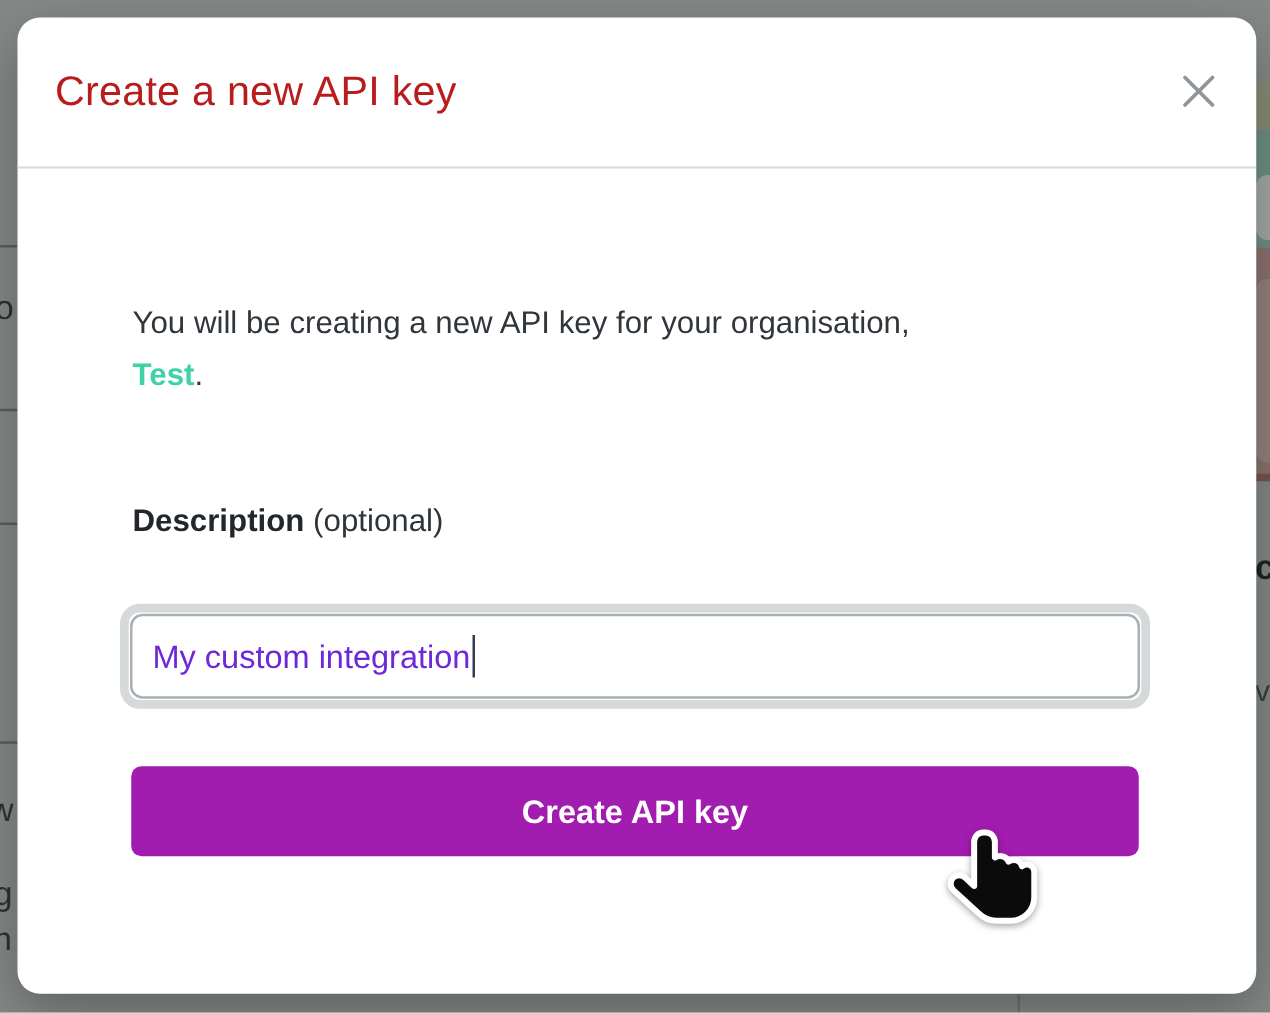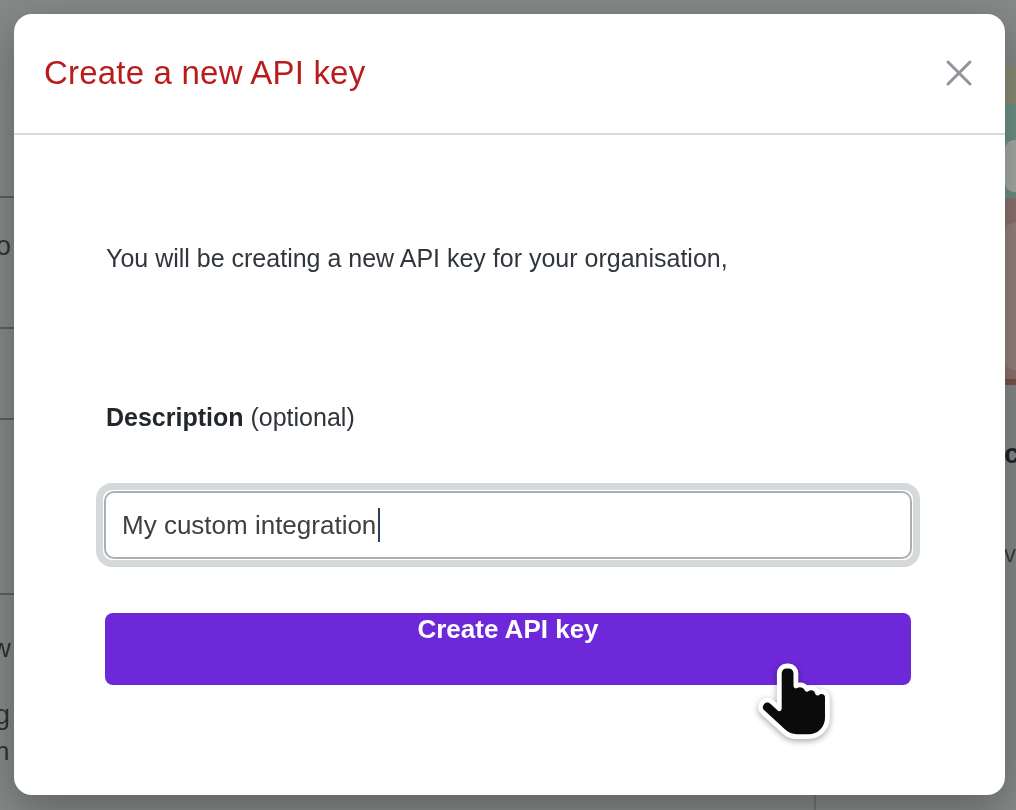--- a/index.html
+++ b/index.html
@@ -28,26 +28,26 @@
   .modal-body{position:absolute;left:0;top:121px;width:100%;height:551px;}
   .intro{position:absolute;left:92px;top:102px;width:780px;font-size:25px;line-height:42px;color:#30363c;}
   .org-name{color:#3fd2a6;font-weight:700;}
   .field-label{position:absolute;left:92px;top:268px;font-size:25px;color:#2e343a;}
   .field-label b{color:#22272c;font-weight:700;}
 
   .input-ring{position:absolute;left:82px;top:348px;width:810px;height:70px;
               border:7px solid #d6d9da;border-radius:16px;background:#ffffff;}
   .text-input{position:absolute;left:1px;top:1px;right:1px;bottom:1px;border:2px solid #a9b0b5;
               border-radius:10px;background:#fff;display:flex;align-items:center;padding-left:16px;
-              font-size:26px;color:#404040;cursor:text;}
+              font-size:26px;color:#6d28d9;cursor:text;}
   .caret{display:inline-block;width:2px;height:34px;background:#2e3f5a;margin-left:2px;}
 
   .submit-btn{position:absolute;left:91px;top:478px;width:806px;height:72px;border:none;border-radius:8px;
-              background:#6d28d9;color:#ffffff;font-family:"Liberation Sans",sans-serif;
-              font-size:26px;font-weight:700;display:flex;justify-content:center;cursor:pointer;}
+              background:#a21caf;color:#ffffff;font-family:"Liberation Sans",sans-serif;
+              font-size:26px;font-weight:700;display:flex;align-items:center;justify-content:center;cursor:pointer;}
 
   .hand-cursor{position:absolute;left:754px;top:657px;z-index:9;
                filter:drop-shadow(0 2px 3px rgba(0,0,0,.35));}
 </style>
 </head>
 <body>
 
 <div id="stage">
 
   <div class="left-strip">
@@ -82,20 +82,21 @@
           <line x1="6" y1="6" x2="28" y2="28" stroke="#8f9598" stroke-width="3" stroke-linecap="round"></line>
           <line x1="28" y1="6" x2="6" y2="28" stroke="#8f9598" stroke-width="3" stroke-linecap="round"></line>
         </svg>
       </button>
     </div>
 
     <div class="modal-body">
 
       <div class="intro">
         <div>You will be creating a new API key for your organisation,</div>
+        <div><span class="org-name">Test</span><span>.</span></div>
       </div>
 
       <div class="field-label"><b>Description</b><span> (optional)</span></div>
 
       <div class="input-ring">
         <div class="text-input" role="textbox" tabindex="0">
           <span>My custom integration</span>
             <span class="caret"></span>
         </div>
       </div>

